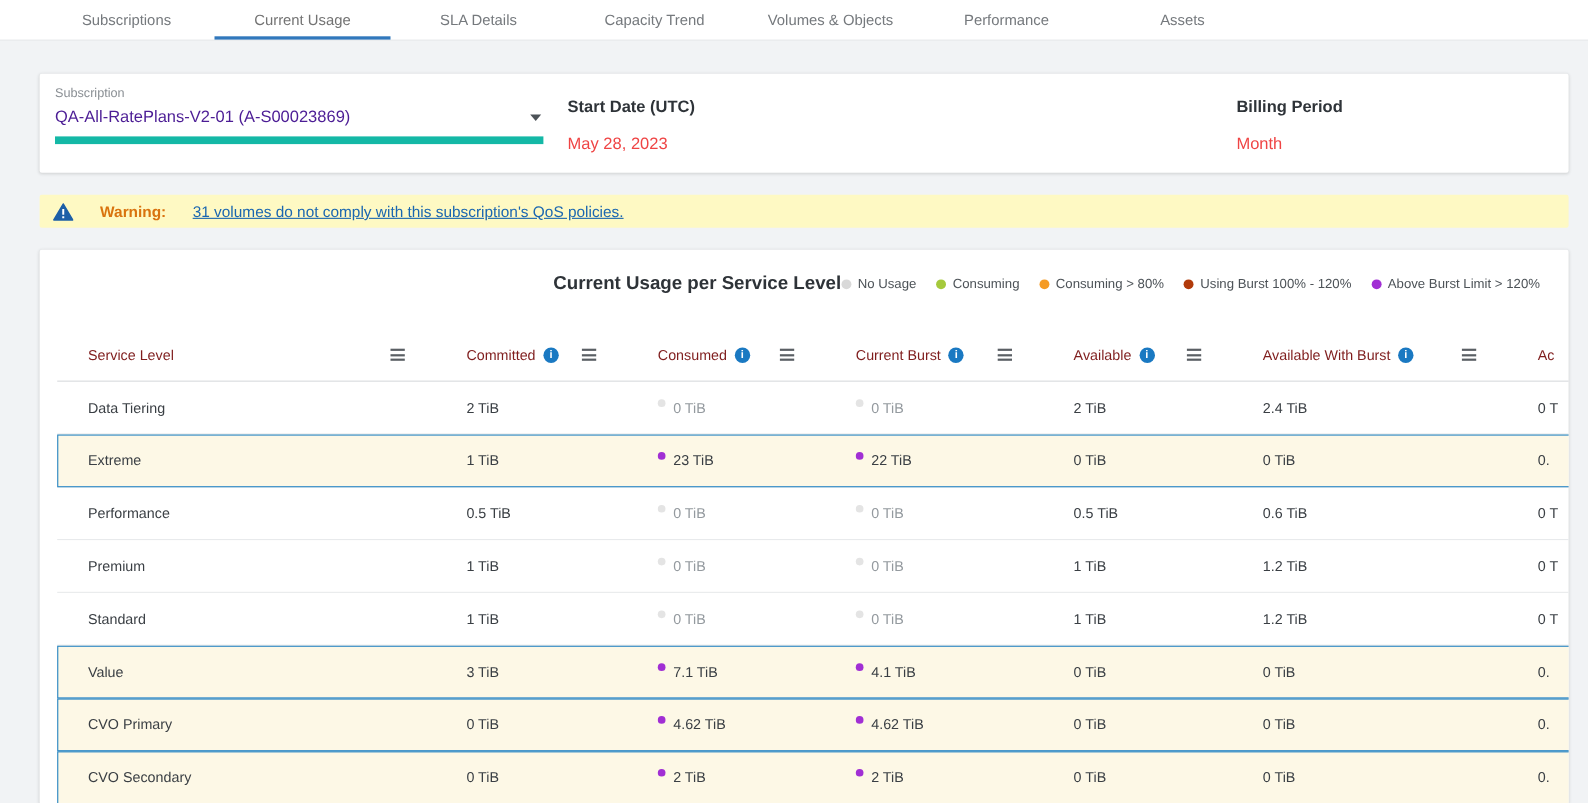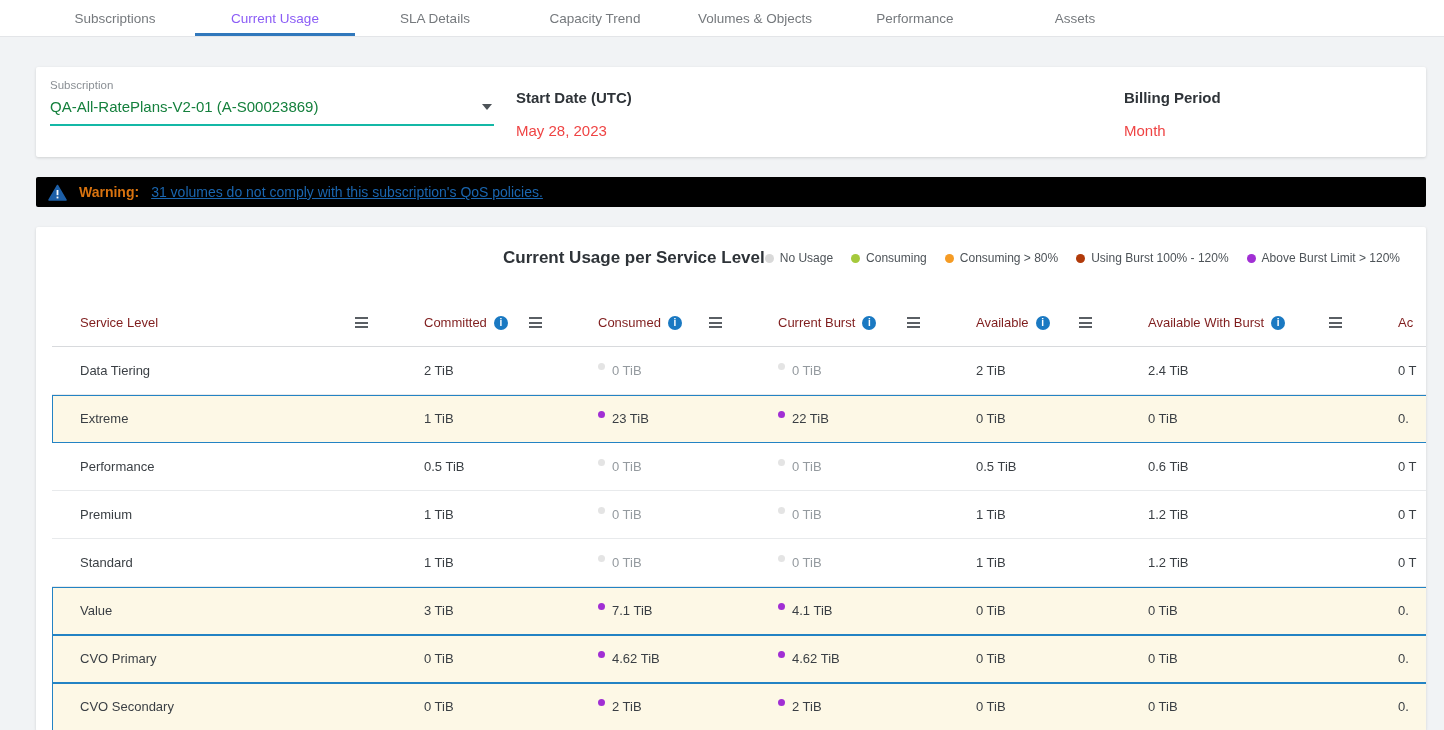--- a/index.html
+++ b/index.html
@@ -3,44 +3,44 @@
 <meta charset="utf-8">
 <style>
   * { margin:0; padding:0; box-sizing:border-box; }
   html,body { width:1444px; height:730px; overflow:hidden; }
   body { font-family:"Liberation Sans", sans-serif; background:#f1f3f5; color:#3a3f44; }
 
   
   .tabbar { height:37px; background:#fff; border-bottom:1px solid #e3e5e8; display:flex; padding-left:35px; }
   .tab { width:160px; display:flex; align-items:center; justify-content:center; font-size:13.5px;
          color:#75797d; cursor:pointer; position:relative; white-space:nowrap; }
-  .tab.active { color:#8b5cf6; }
+  .tab.active { color:#737373; }
   .tab.active::after { content:""; position:absolute; left:0; right:0; bottom:0; height:3px; background:#3178bc; }
 
   
   .card { background:#fff; margin-left:36px; margin-right:18px; border-radius:2px;
           box-shadow:0 1px 3px rgba(0,0,0,0.14); }
 
   
   .sub-card { margin-top:30px; height:90px; position:relative; }
   .sub-select { position:absolute; left:14px; top:12px; width:444px; cursor:pointer; }
   .sub-select .lbl { font-size:11.5px; color:#8a8f94; }
-  .sub-select .val { margin-top:7px; font-size:15px; color:#15803d; display:flex;
+  .sub-select .val { margin-top:7px; font-size:15px; color:#4c1d95; display:flex;
                      justify-content:space-between; align-items:center;
-                     border-bottom:2px solid #14b8a6; padding-bottom:9px; }
+                     border-bottom:7px solid #14b8a6; padding-bottom:9px; }
   .caret { width:0; height:0; border-left:5px solid transparent; border-right:5px solid transparent;
            border-top:6px solid #4d5358; margin-right:2px; }
   .sub-field { position:absolute; top:22px; }
   .sub-field .flabel { font-size:15px; font-weight:bold; color:#2e3338; }
   .sub-field .fvalue { margin-top:16px; font-size:15px; color:#ef4444; display:flex; align-items:center; gap:7px;text-align:center; }
   #f-start { left:480px; } #f-end { left:780px; } #f-billing { left:1088px; }
 
   
-  .banner { margin:20px 18px 0 36px; height:30px; background:#000000; display:flex;
-            align-items:center; padding:0 12px; gap:12px; border-radius:2px; }
+  .banner { margin:20px 18px 0 36px; height:30px; background:#fef9c3; display:flex;
+            align-items:center; padding:0 12px; gap:24px; border-radius:2px; }
   .banner .wtxt { color:#d9730f; font-weight:bold; font-size:14px; }
   .banner a { color:#1a66b0; font-size:14px; cursor:pointer; }
 
   
   .usage-card { margin-top:20px; height:504px; padding:16px 0 0 16px; overflow:hidden; position:relative; }
   .panel-head { height:30px; display:flex; justify-content:flex-end; align-items:center; padding-right:26px; }
   .panel-title { font-size:17px; font-weight:bold; color:#2e3338; }
   .legend { display:flex; align-items:center; gap:18px; }
   .legend-item { display:flex; align-items:center; gap:6px; font-size:12px; color:#4d5358; }
   .legend-dot { width:9px; height:9px; border-radius:50%; flex:none; }

